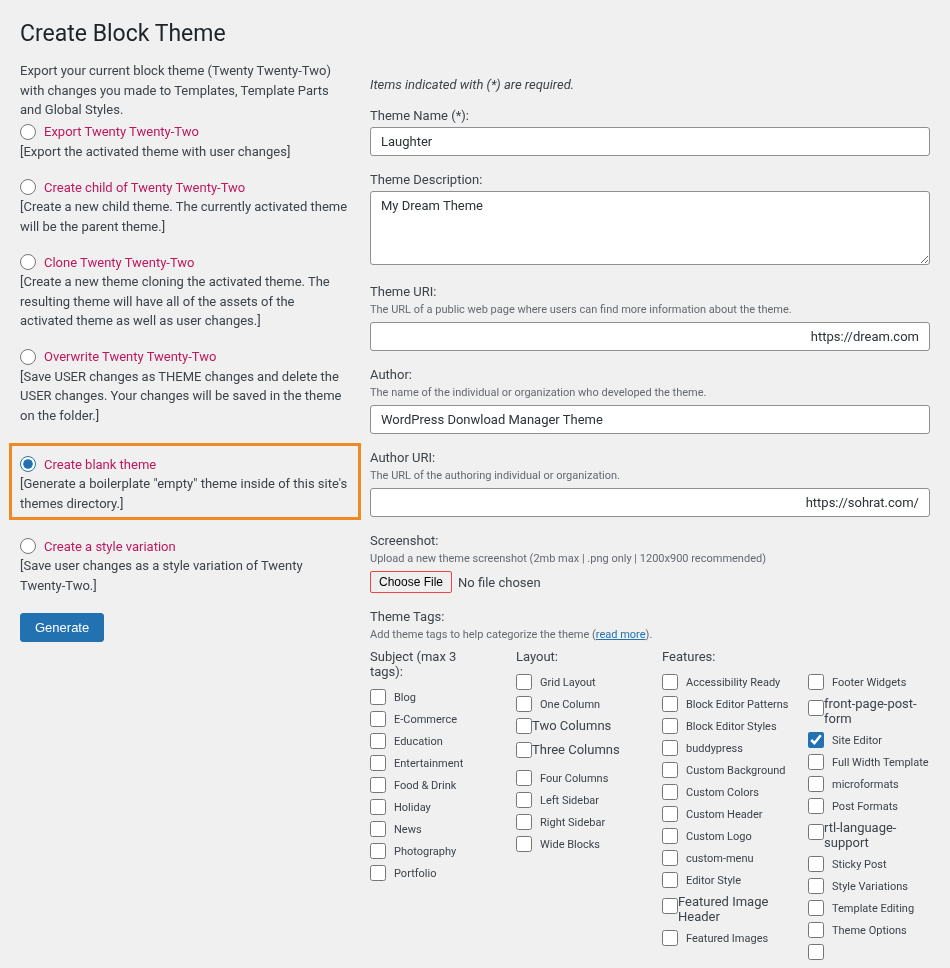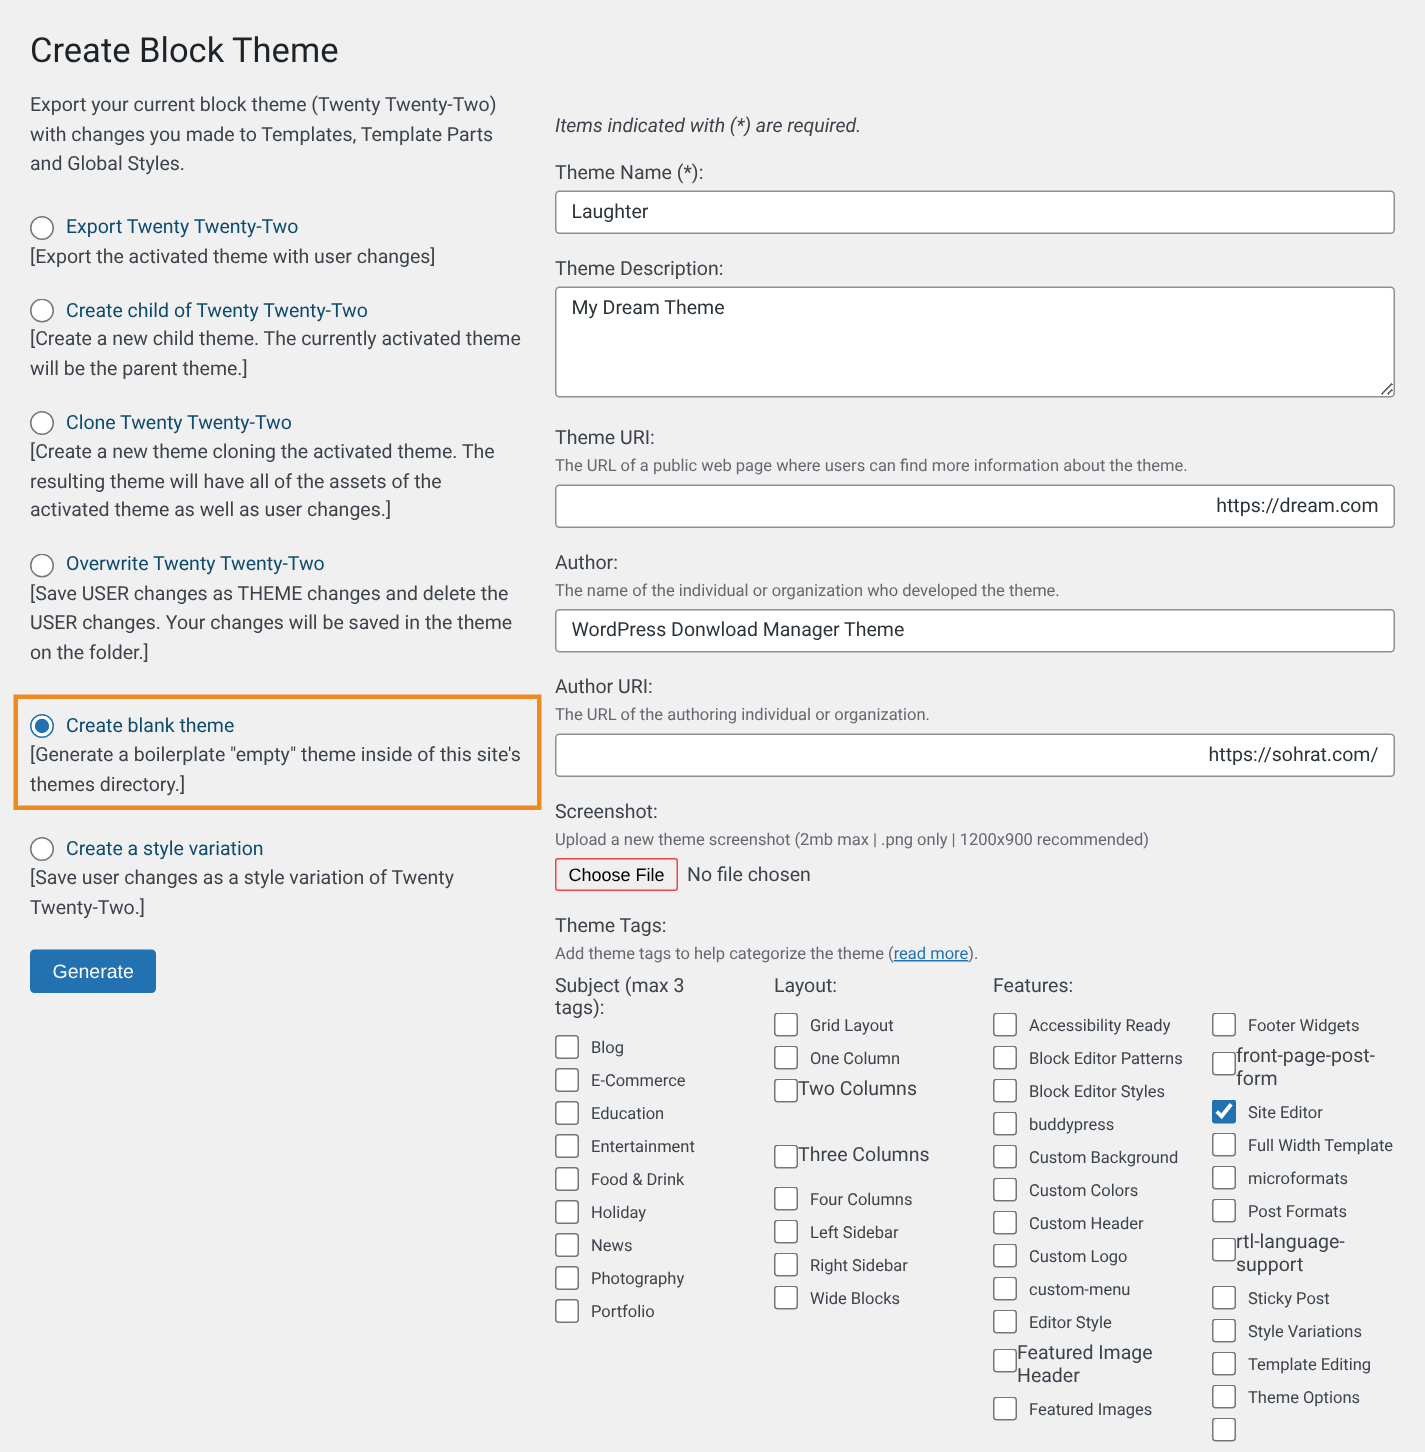--- a/index.html
+++ b/index.html
@@ -24,35 +24,35 @@
     flex: 1;
     padding-top: 44px;
   }
   h1 {
     font-size: 23px;
     font-weight: 400;
     margin: 0 0 14px 0;
     color: #1d2327;
   }
   .intro {
-    margin-bottom: 24px;
+    margin-bottom: 4px;
     line-height: 1.5;
   }
   .radio-group {
     margin-bottom: 18px;
   }
   .radio-row {
     display: flex;
     align-items: center;
     gap: 8px;
     margin-bottom: 2px;
   }
   .radio-row label {
     font-size: 13px;
-    color: #0c4a6e;
+    color: #be185d;
   }
   .radio-desc {
     font-size: 13px;
     color: #3c434a;
     margin: 0;
     line-height: 1.5;
   }
   input[type="radio"] {
     width: 16px;
     height: 16px;
@@ -306,21 +306,21 @@
           <div class="tag-col">
             <div class="tag-col-header">Layout:</div>
             <div class="check-row">
               <input type="checkbox" style="">
               <label>Grid Layout</label>
             </div>
             <div class="check-row">
               <input type="checkbox" style="">
               <label>One Column</label>
             </div>
-            <div class="check-wrap" style="margin-bottom: 22px;">
+            <div class="check-wrap" style="margin-bottom: 2px;">
               <div class="check-row">
                 <input type="checkbox" style="">
               </div>
               <label style="white-space: normal;">Two Columns</label>
             </div>
             <div class="check-wrap" style="margin-bottom: 6px;">
               <div class="check-row">
                 <input type="checkbox" style="">
               </div>
               <label style="white-space: normal;">Three Columns</label>

